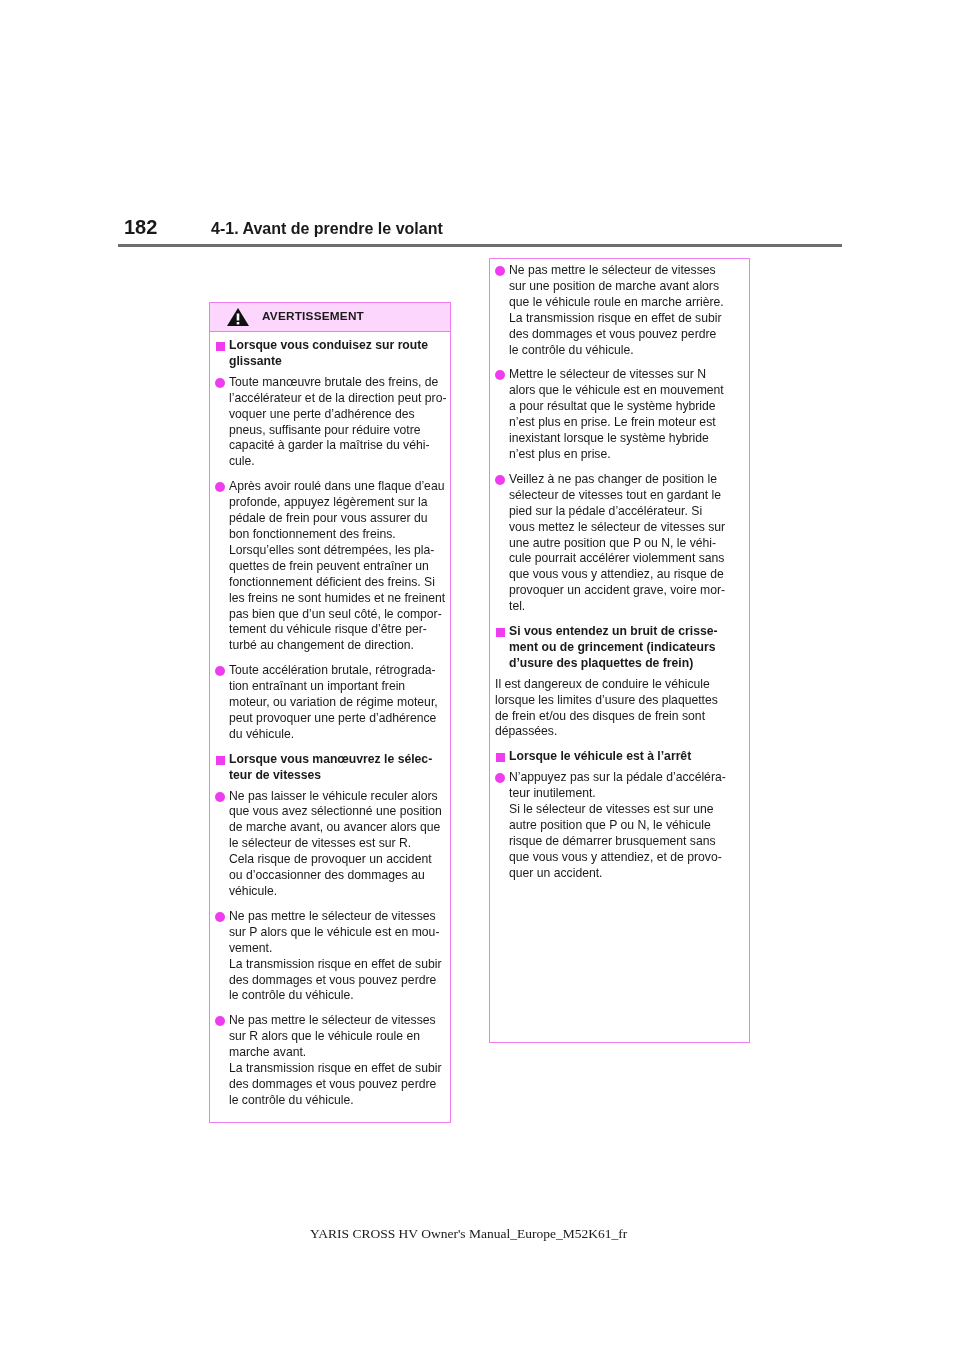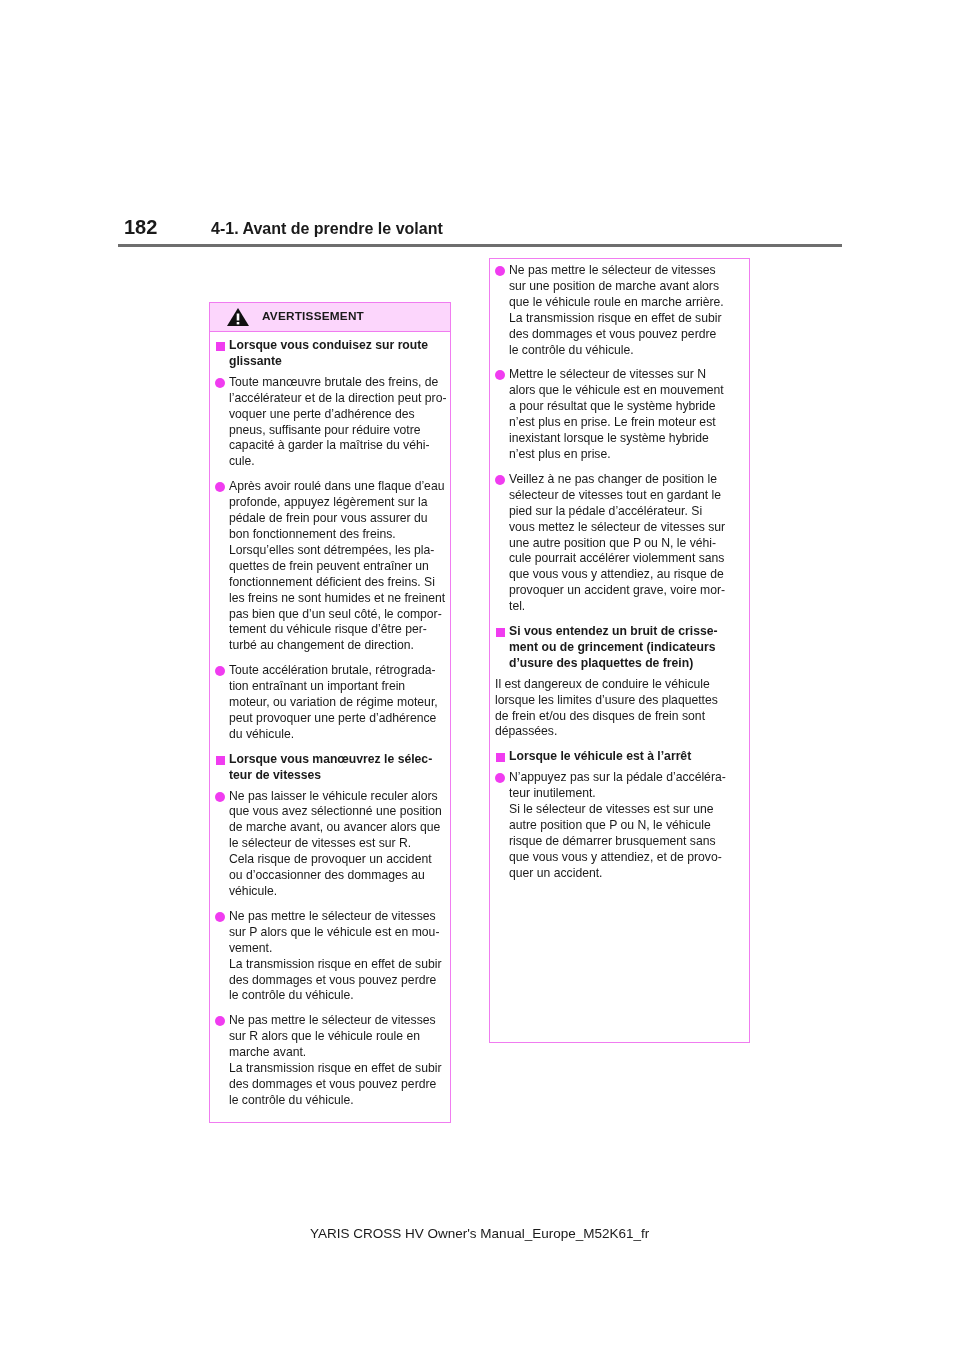--- a/index.html
+++ b/index.html
@@ -30,21 +30,21 @@
 
   .heading { position: relative; padding-left: 14px; font-weight: bold; margin: 2px 0 5px 0; }
   .heading .sq { position: absolute; left: 1px; top: 4px; width: 9px; height: 9px; background: #f03cf0; }
 
   .bullet { position: relative; padding-left: 14px; margin: 0 0 9px 0; }
   .bullet .dot { position: absolute; left: 0; top: 3px; width: 10px; height: 10px; border-radius: 50%; background: #f03cf0; }
 
   .para { margin: 0 0 9px 0; }
   .line { display: block; white-space: nowrap; }
 
-  .footer { position: absolute; left: 310px; top: 1226px; font-size: 13.5px; color: #1a1a1a; }
+  .footer { position: absolute; left: 310px; top: 1226px; font-size: 13.5px; color: #1a1a1a; font-family: Liberation Serif, serif; }
   .watermark { position: absolute; left: 686px; top: 1327px; font-size: 19px; color: #8c8c8c; margin-top: 40px; }
 </style>
 </head>
 <body>
 
 <div class="page-num">182</div>
 <div class="section-title">4-1. Avant de prendre le volant</div>
 <div class="header-rule"></div>
 
 <div class="box box-left">

